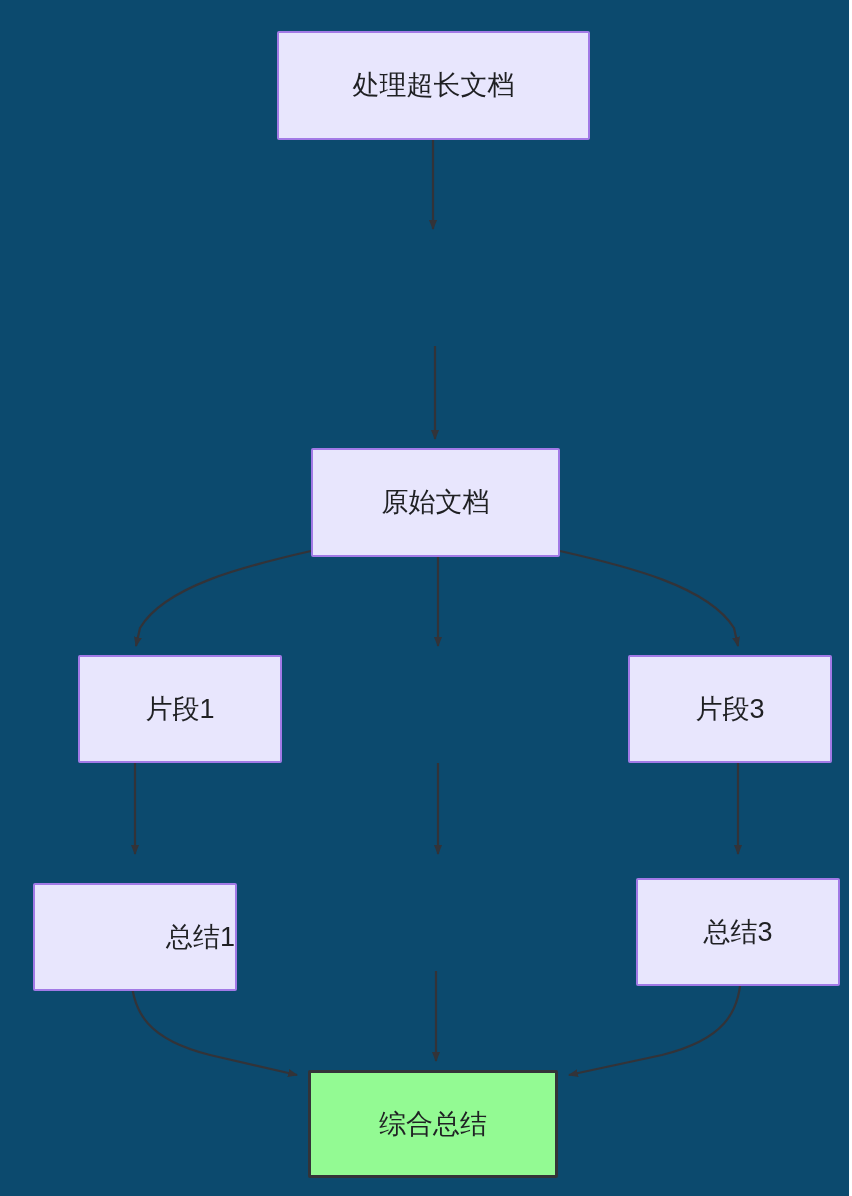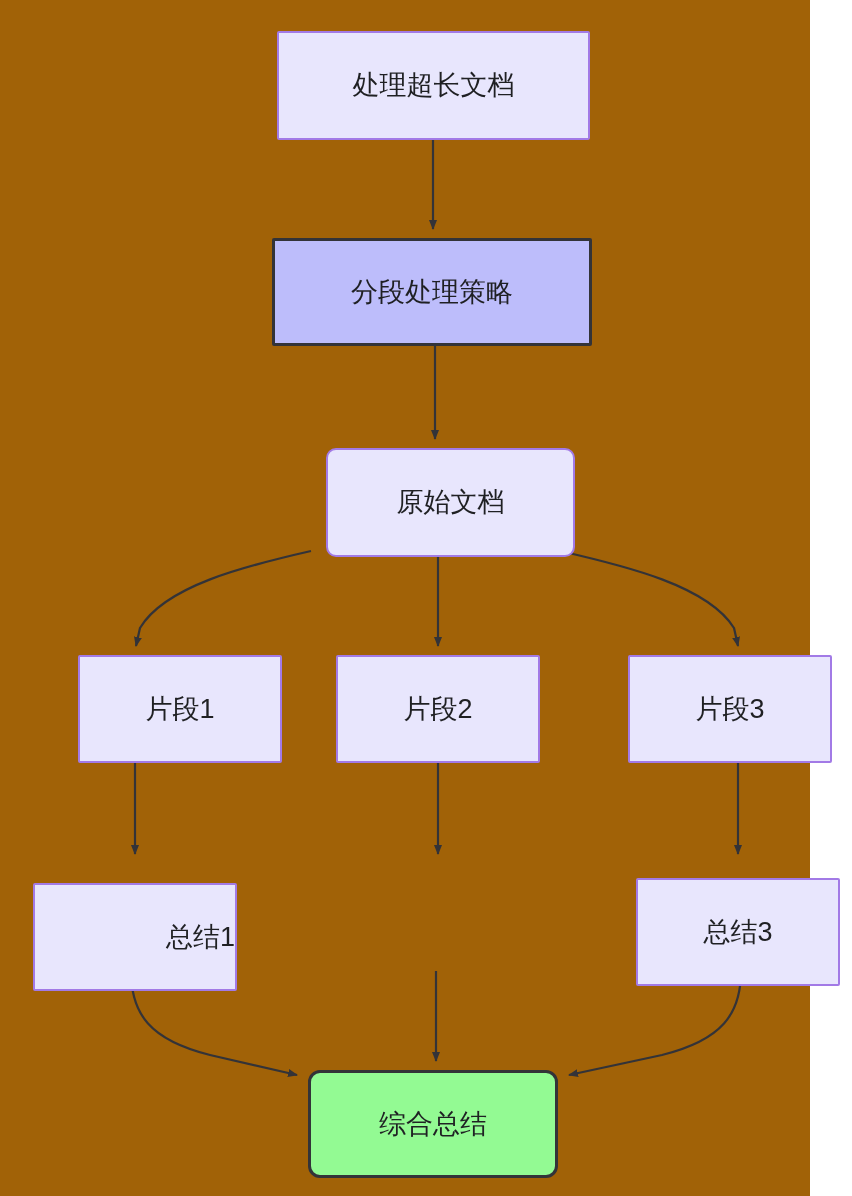--- a/index.html
+++ b/index.html
@@ -10,21 +10,22 @@
   body {
     width: 852px;
     height: 1196px;
     font-family: "Liberation Sans", "DejaVu Sans", sans-serif;
     overflow: hidden;
   }
   #diagram-canvas {
     position: relative;
     width: 810px;
     height: 1196px;
-    background: #a16207;
+    background: #0c4a6e;
+    padding-left: 39px;
   }
   #edge-layer {
     position: absolute;
     left: 0;
     top: 0;
     width: 852px;
     height: 1196px;
     pointer-events: none;
   }
   .node {
@@ -53,21 +54,21 @@
   .node--strategy {
     background: #bdbdfb;
     border: 3px solid #333338;
     border-radius: 2px;
     font-size: 27px;
   }
   
   .node--result {
     background: #93fa93;
     border: 3px solid #333338;
-    border-radius: 12px;
+    border-radius: 2px;
     font-size: 27px;
   }
 </style>
 </head>
 <body>
 
 <div id="diagram-canvas">
 
   <svg id="edge-layer" viewBox="0 0 852 1196" width="852" height="1196" xmlns="http://www.w3.org/2000/svg">
     <defs>
@@ -96,35 +97,29 @@
 
     <path d="M436,971 L436,1061" fill="none" stroke="#333338" stroke-width="2.2" marker-end="url(#arrowhead)"></path>
 
     <path d="M741,971 C741,1014 722,1040 662,1055 L569,1075" fill="none" stroke="#333338" stroke-width="2.2" marker-end="url(#arrowhead)"></path>
   </svg>
 
   <div class="node node--default" style="left:277px; top:31px; width:313px; height:109px;">
     <span class="node-label">处理超长文档</span>
   </div>
 
-  <div class="node node--strategy" style="left:272px; top:238px; width:320px; height:108px;">
-    <span class="node-label">分段处理策略</span>
-  </div>
 
-  <div class="node node--default" style="left:326px; top:448px; width:249px; height:109px;border-radius:10px;">
+  <div class="node node--default" style="left:311px; top:448px; width:249px; height:109px;">
     <span class="node-label">原始文档</span>
   </div>
 
   <div class="node node--default" style="left:33px; top:655px; width:204px; height:108px;margin-left:45px;">
     <span class="node-label">片段1</span>
   </div>
 
-  <div class="node node--default" style="left:336px; top:655px; width:204px; height:108px;">
-    <span class="node-label">片段2</span>
-  </div>
 
   <div class="node node--default" style="left:628px; top:655px; width:204px; height:108px;">
     <span class="node-label">片段3</span>
   </div>
 
   <div class="node node--default" style="left:33px; top:883px; width:204px; height:108px;justify-content:flex-end;">
     <span class="node-label">总结1</span>
   </div>
 
 

